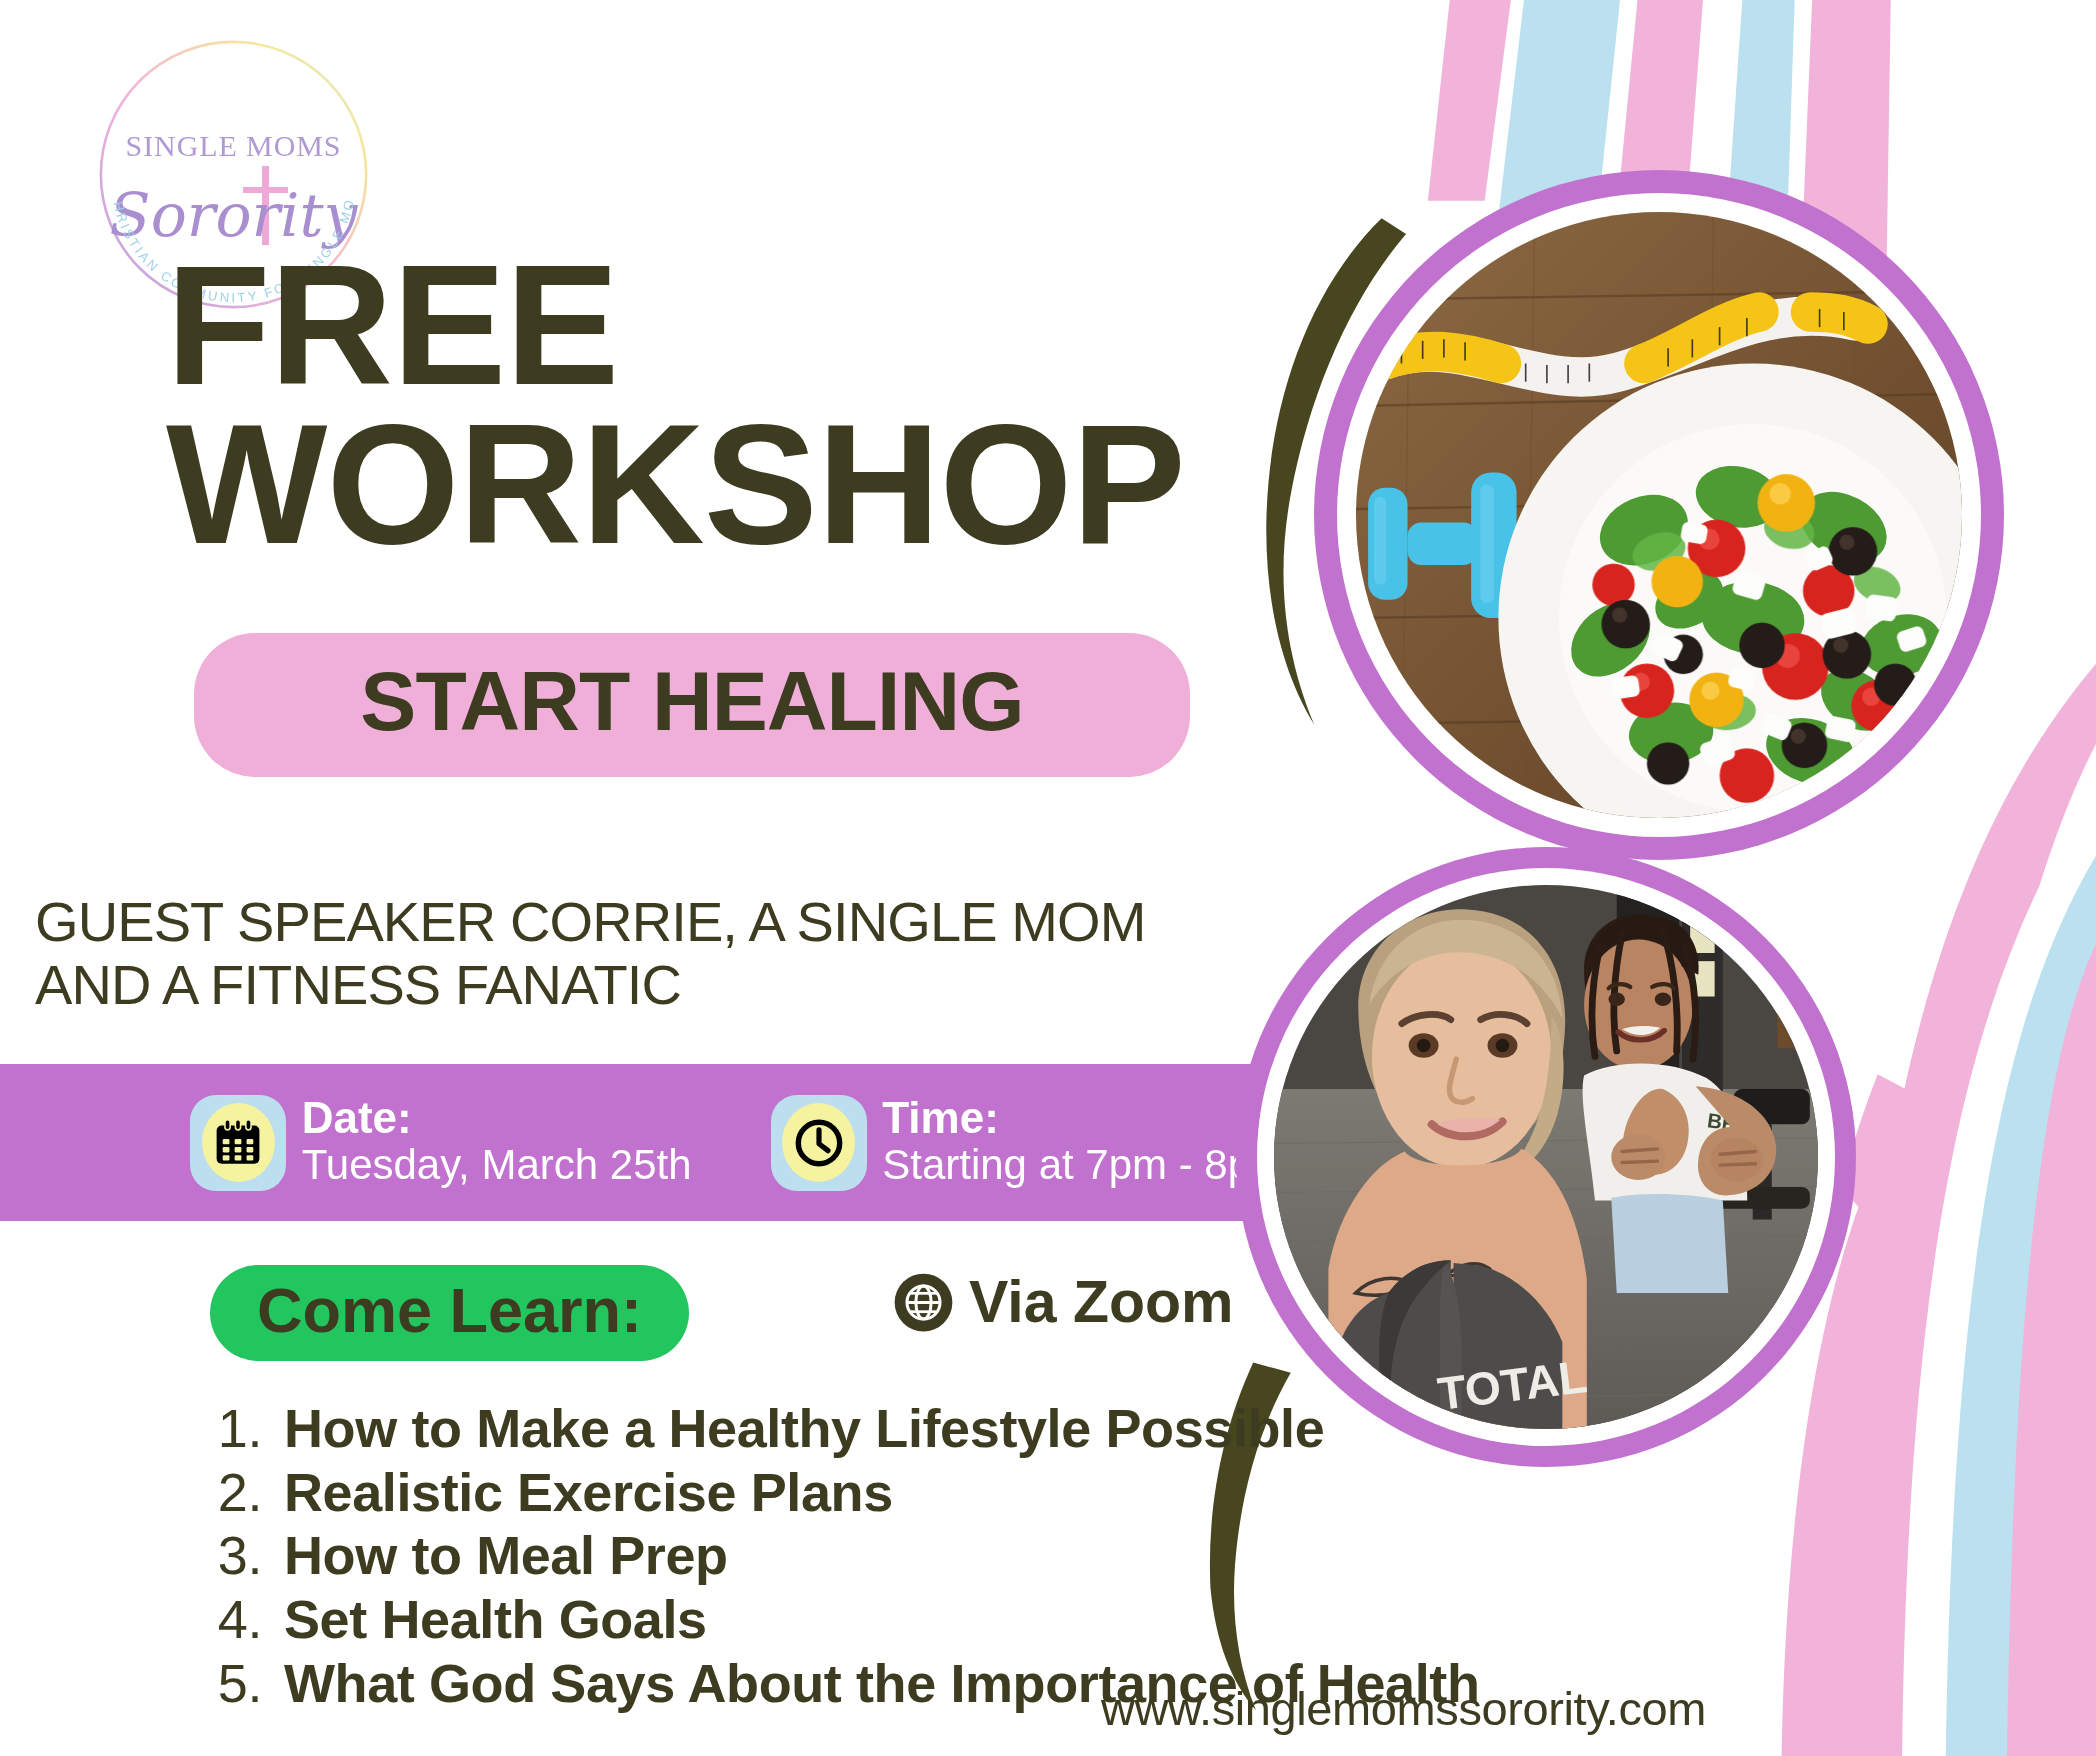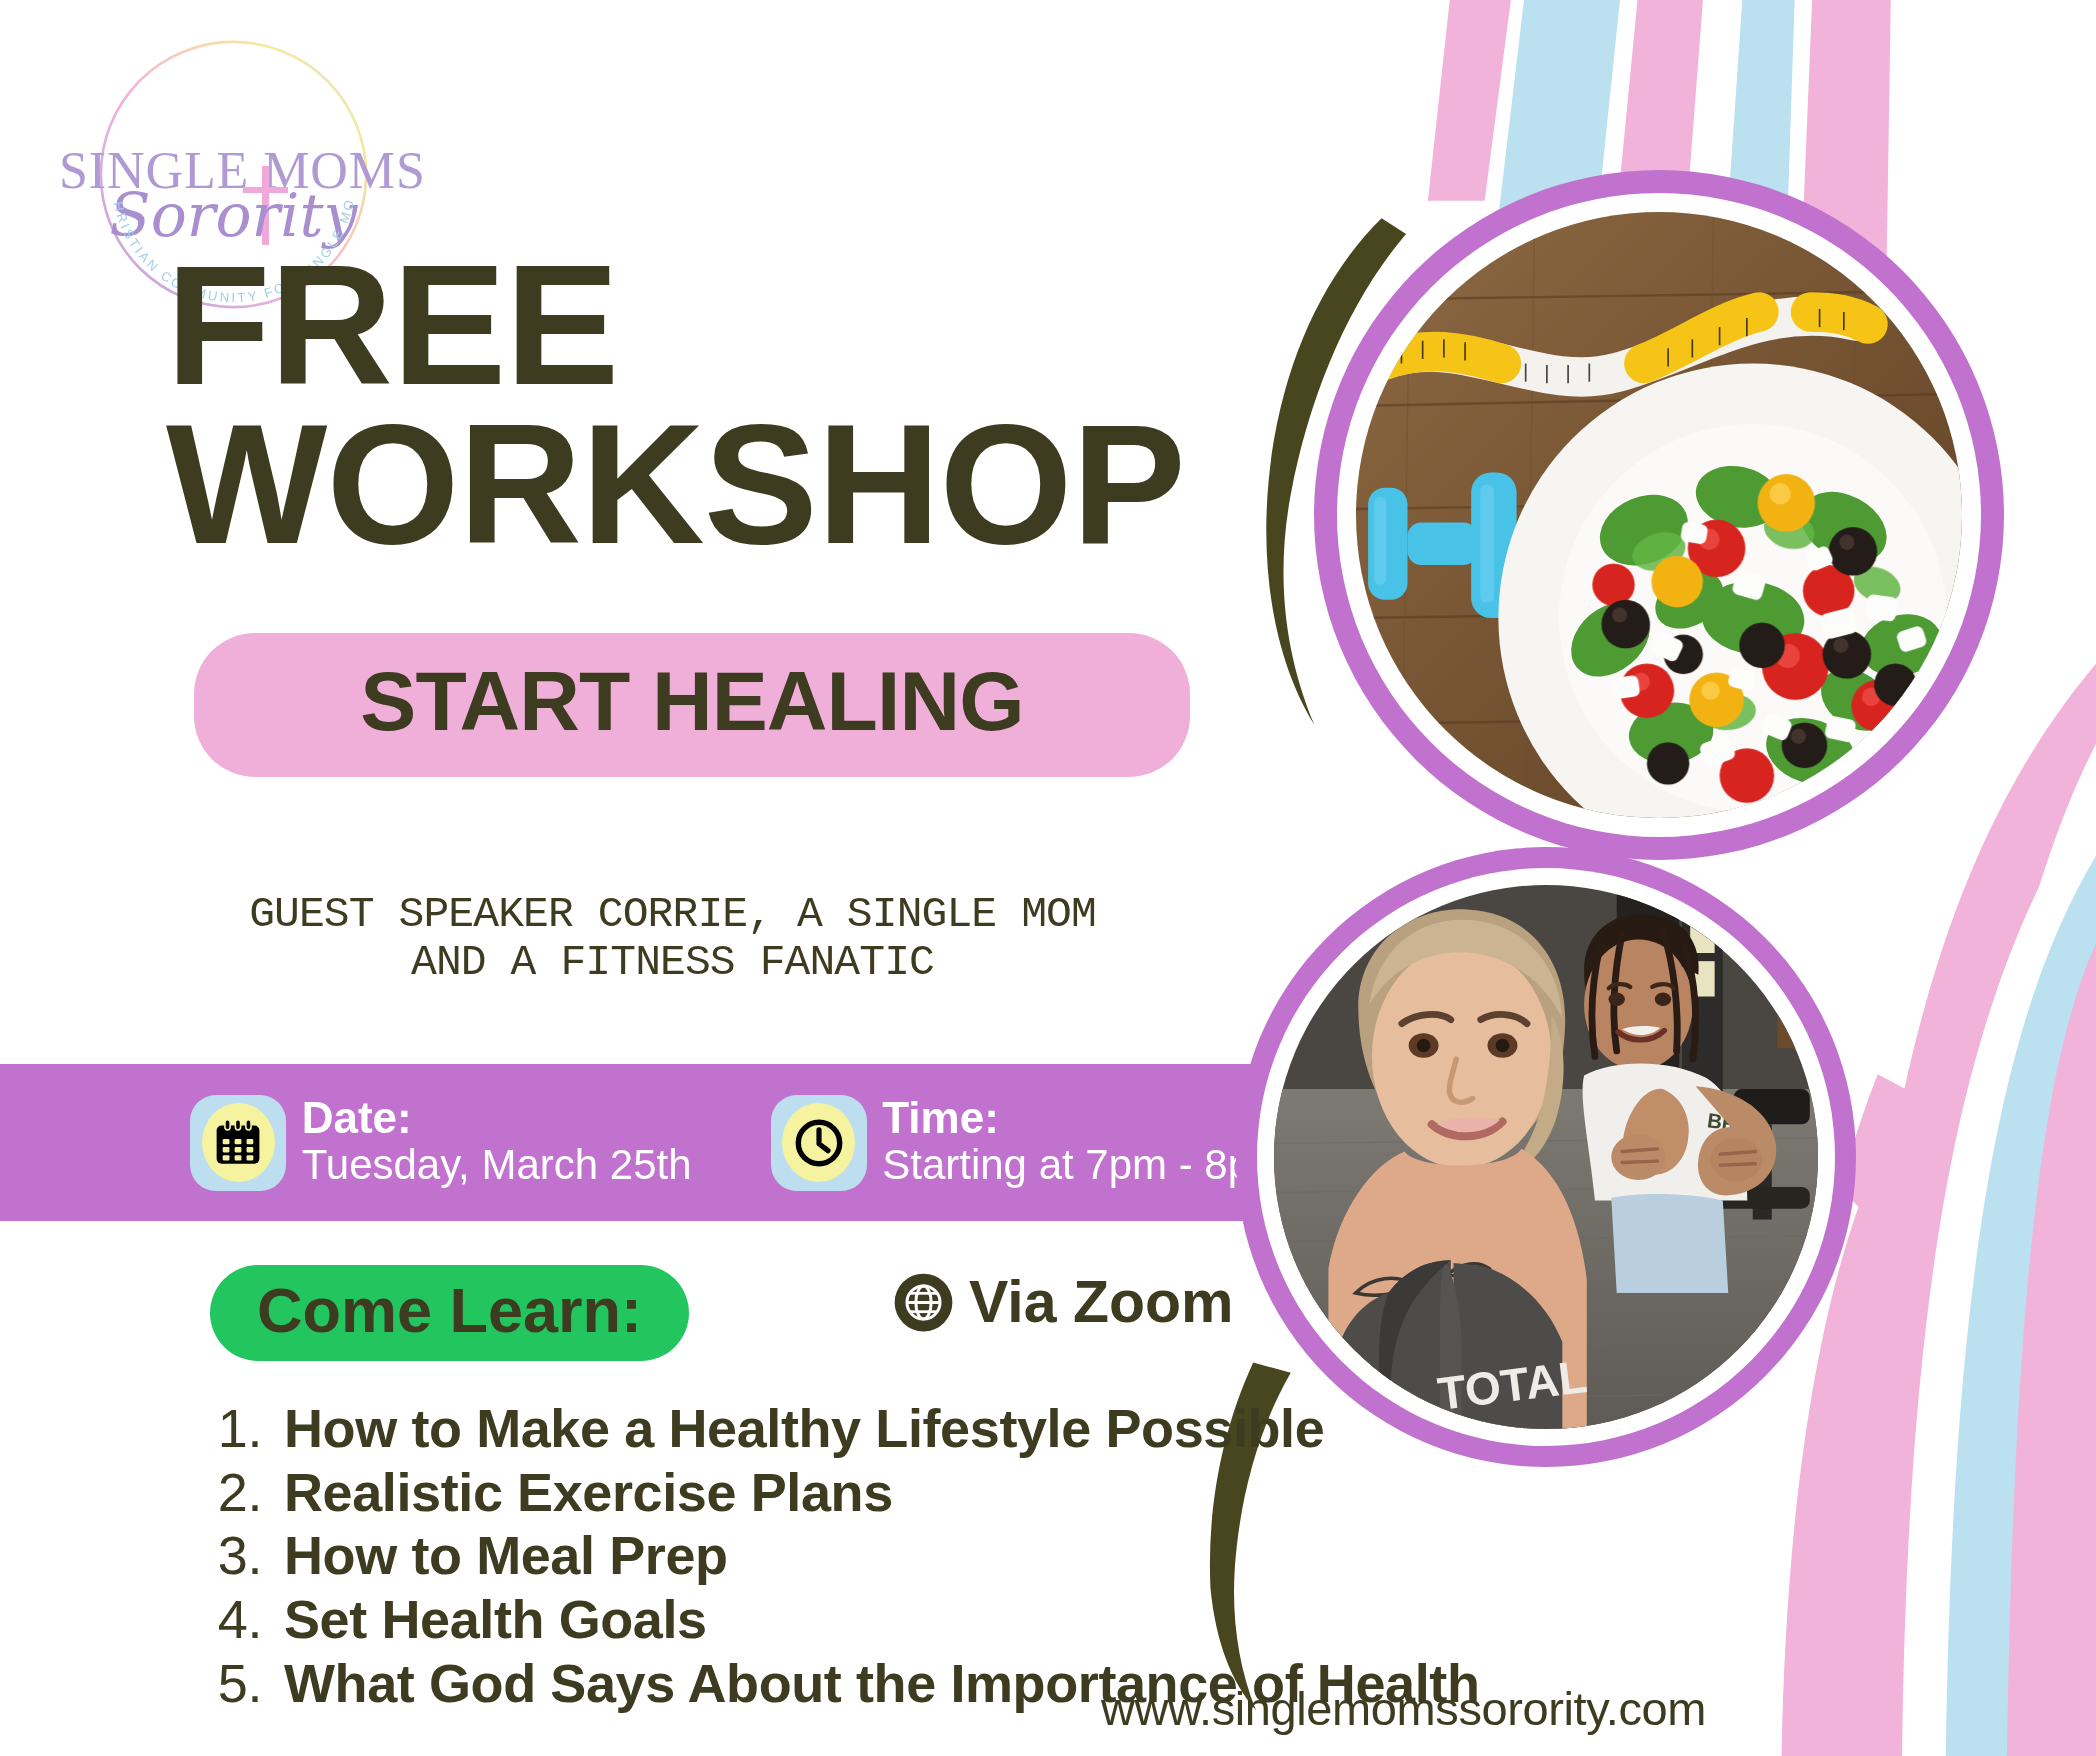--- a/index.html
+++ b/index.html
@@ -39,25 +39,24 @@
     width: 349px;
     height: 297px;
   }
   .logo-wordmark {
     position: absolute;
     left: 0;
     top: 103px;
     width: 349px;
     text-align: center;
     font-family: "Liberation Serif", serif;
-    font-size: 52px;
+    font-size: 30px;
     letter-spacing: 0.9px;
     color: #b09ad4;
     white-space: nowrap;
-    margin-top: 12px;
   }
   .logo-script {
     position: absolute;
     left: 0;
     top: 154px;
     width: 349px;
     text-align: center;
     font-family: "DejaVu Serif", serif;
     font-style: italic;
     font-size: 60px;
@@ -121,26 +120,24 @@
     line-height: 1.08;
     letter-spacing: -0.9px;
   }
 
   
   .speaker {
     position: absolute;
     left: 35px;
     top: 891px;
     width: 1275px;
-    text-align: center;
     color: #3d3c20;
-    font-size: 43px;
+    font-size: 56px;
     line-height: 1.12;
     letter-spacing: -0.9px;
-    font-family: Liberation Mono, monospace;
   }
   .speaker span { display: block; }
 
   
   .band {
     position: absolute;
     left: 0;
     top: 1064px;
     width: 1268px;
     height: 157px;

